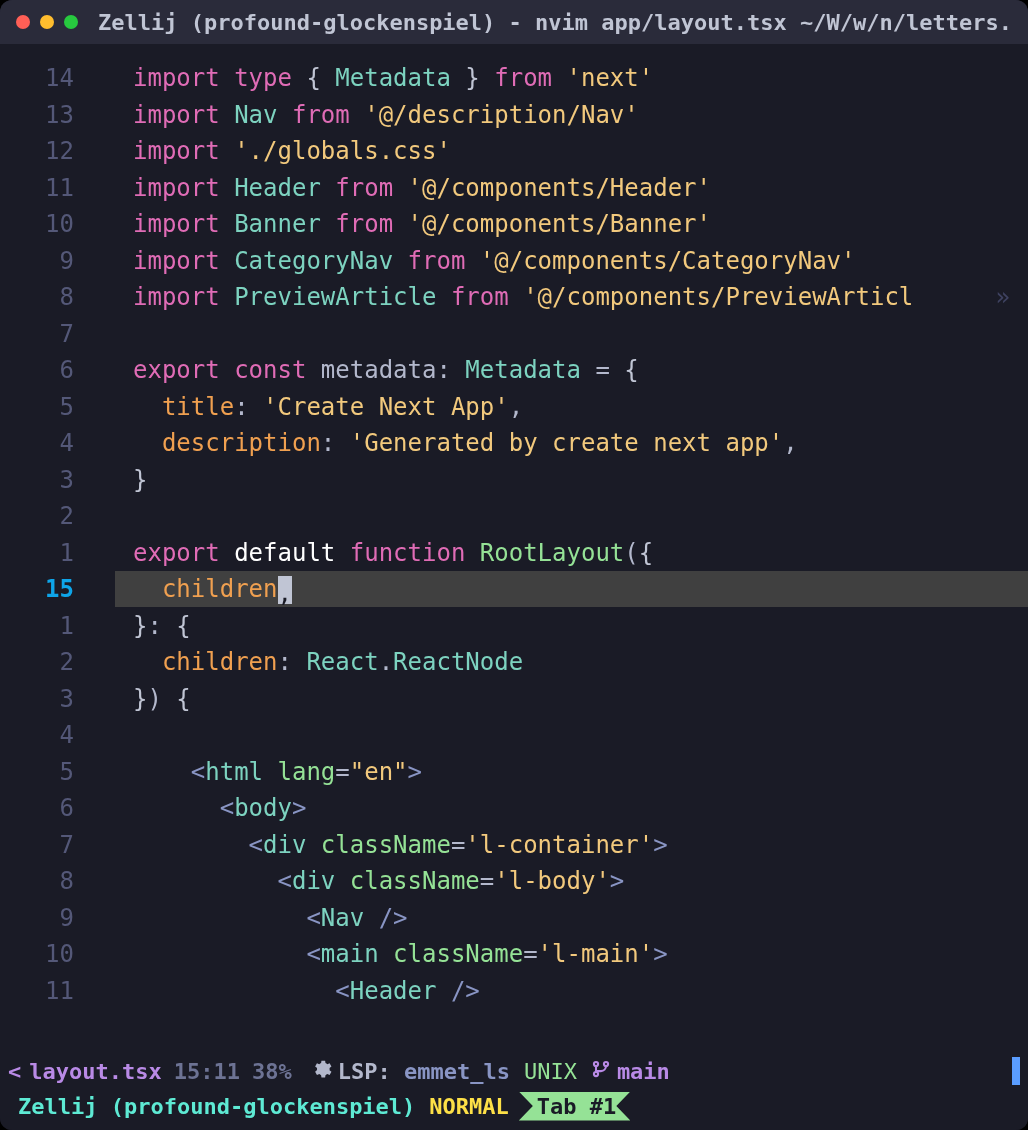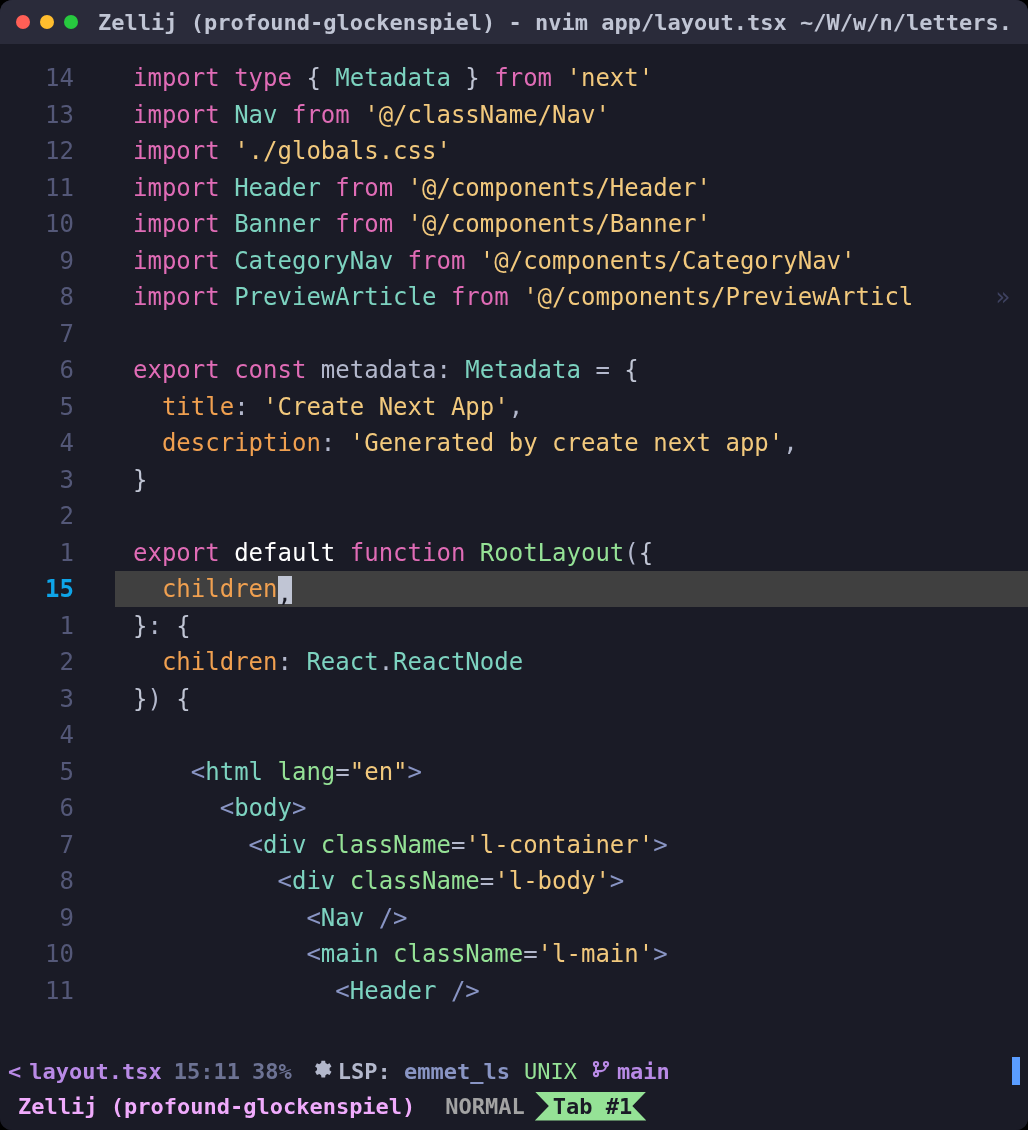--- a/index.html
+++ b/index.html
@@ -145,24 +145,24 @@
     .zellij-bar {
       background: #1a1b26;
       display: flex;
       align-items: center;
       height: 40px;
       font-size: 22px;
       padding: 0 8px 8px 8px;
       font-weight: 700;
       color: #b3b8cc;
     }
-    .zb-session { color: #f0abfc; margin-left: 10px;}
+    .zb-session { color: #5eead4; margin-left: 10px;}
     .zb-mode {
-      color: #a3a3a3;
-      margin-left: 30px;
+      color: #fde047;
+      margin-left: 14px;
       position: relative;
     }
     .zb-tab {
       background: #95e296;
       color: #1a1b26;
       padding: 2px 14px 2px 18px;
       margin-left: 10px;
       position: relative;
       clip-path: polygon(0 0, 100% 0, calc(100% - 14px) 50%, 100% 100%, 0 100%, 14px 50%);
     }
@@ -187,21 +187,21 @@
     <div class="title-text">Zellij (profound-glockenspiel) - nvim app/layout.tsx ~/W/w/n/letters...</div>
   </div>
 
   <div class="editor" id="editor">
       <div class="code-line rel">
         <div class="gutter">14</div>
         <div class="code-content"><span class="kw-import">import</span><span> </span><span class="kw-type">type</span><span> </span><span class="brace">{ </span><span class="ident">Metadata</span><span class="brace"> }</span><span> </span><span class="kw-from">from</span><span> </span><span class="string">'next'</span></div>
       </div>
       <div class="code-line rel">
         <div class="gutter">13</div>
-        <div class="code-content"><span class="kw-import">import</span><span> </span><span class="ident">Nav</span><span> </span><span class="kw-from">from</span><span> </span><span class="string">'@/className/Nav'</span></div>
+        <div class="code-content"><span class="kw-import">import</span><span> </span><span class="ident">Nav</span><span> </span><span class="kw-from">from</span><span> </span><span class="string">'@/description/Nav'</span></div>
       </div>
       <div class="code-line rel">
         <div class="gutter">12</div>
         <div class="code-content"><span class="kw-import">import</span><span> </span><span class="string">'./globals.css'</span></div>
       </div>
       <div class="code-line rel">
         <div class="gutter">11</div>
         <div class="code-content"><span class="kw-import">import</span><span> </span><span class="ident">Header</span><span> </span><span class="kw-from">from</span><span> </span><span class="string">'@/components/Header'</span></div>
       </div>
       <div class="code-line rel">

